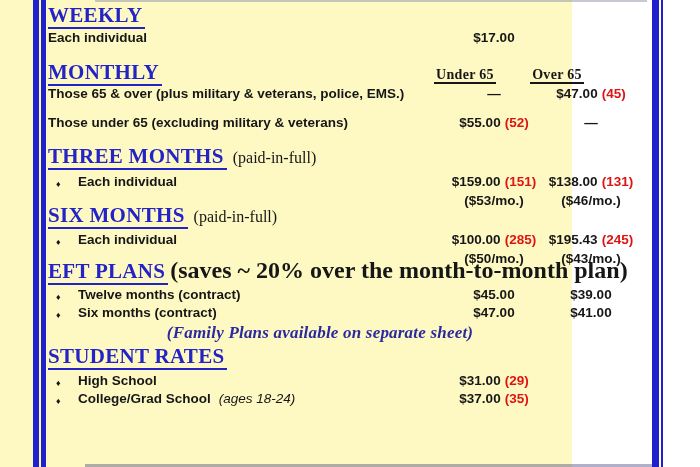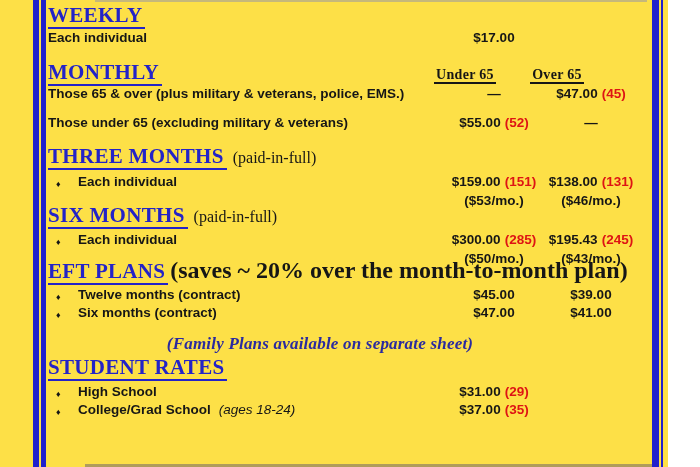--- a/index.html
+++ b/index.html
@@ -4,21 +4,21 @@
 <style>
   :root{
     --blue:#2121CC; --head:#2323C8; --red:#DE1414; --ink:#161616; --note:#2A2AA0;
   }
   *{ box-sizing:border-box; }
   html,body{ margin:0; padding:0; }
   body{
     width:700px; height:467px; background:#ffffff; overflow:hidden;
     font-family:"Liberation Sans", sans-serif; color:var(--ink);
   }
-  .page{ position:relative; width:668px; height:467px; background:#fde047; }
+  .page{ position:relative; width:572px; height:467px; background:#fef9c3; }
 
   
   .bL{ position:absolute; left:33px; top:0; height:467px; width:13px;
        border-left:6px solid var(--blue); border-right:5px solid var(--blue); }
   .bR{ position:absolute; left:652px; top:0; height:467px; width:11px;
        border-left:7px solid var(--blue); border-right:2px solid var(--blue); }
 
   
   .smear-top{ position:absolute; top:0; left:95px; width:552px; height:2px;
               background:#8f8fae; opacity:.5; }
@@ -137,21 +137,21 @@
       <span class="cell c2">($46/mo.)</span>
     </div>
 
     <div class="sec-title" style="margin-top:13px">
       <span class="t">SIX MONTHS</span><span class="sub">(paid-in-full)</span>
     </div>
     <div class="row bulleted" style="margin-top:3px">
       <span class="bullet">♦</span>
       <span>Each individual</span>
       <span class="cell c1">
-        <span>$300.00</span><span class="old">(285)</span>
+        <span>$100.00</span><span class="old">(285)</span>
       </span>
       <span class="cell c2">
         <span>$195.43</span><span class="old">(245)</span>
       </span>
     </div>
     <div class="row" style="margin-top:3px">
       <span class="cell c1">($50/mo.)</span>
       <span class="cell c2">($43/mo.)</span>
     </div>
 
@@ -172,21 +172,21 @@
       <span class="bullet">♦</span>
       <span>Six months (contract)</span>
       <span class="cell c1">
         <span>$47.00</span>
       </span>
       <span class="cell c2">
         <span>$41.00</span>
       </span>
     </div>
 
-    <div class="note" style="margin-top:13px">(Family Plans available on separate sheet)</div>
+    <div class="note" style="margin-top:2px">(Family Plans available on separate sheet)</div>
 
     <div class="sec-title" style="margin-top:1px">
       <span class="t">STUDENT RATES</span>
     </div>
     <div class="row bulleted" style="margin-top:4px">
       <span class="bullet">♦</span>
       <span>High School</span>
       <span class="cell c1">
         <span>$31.00</span><span class="old">(29)</span>
       </span>

